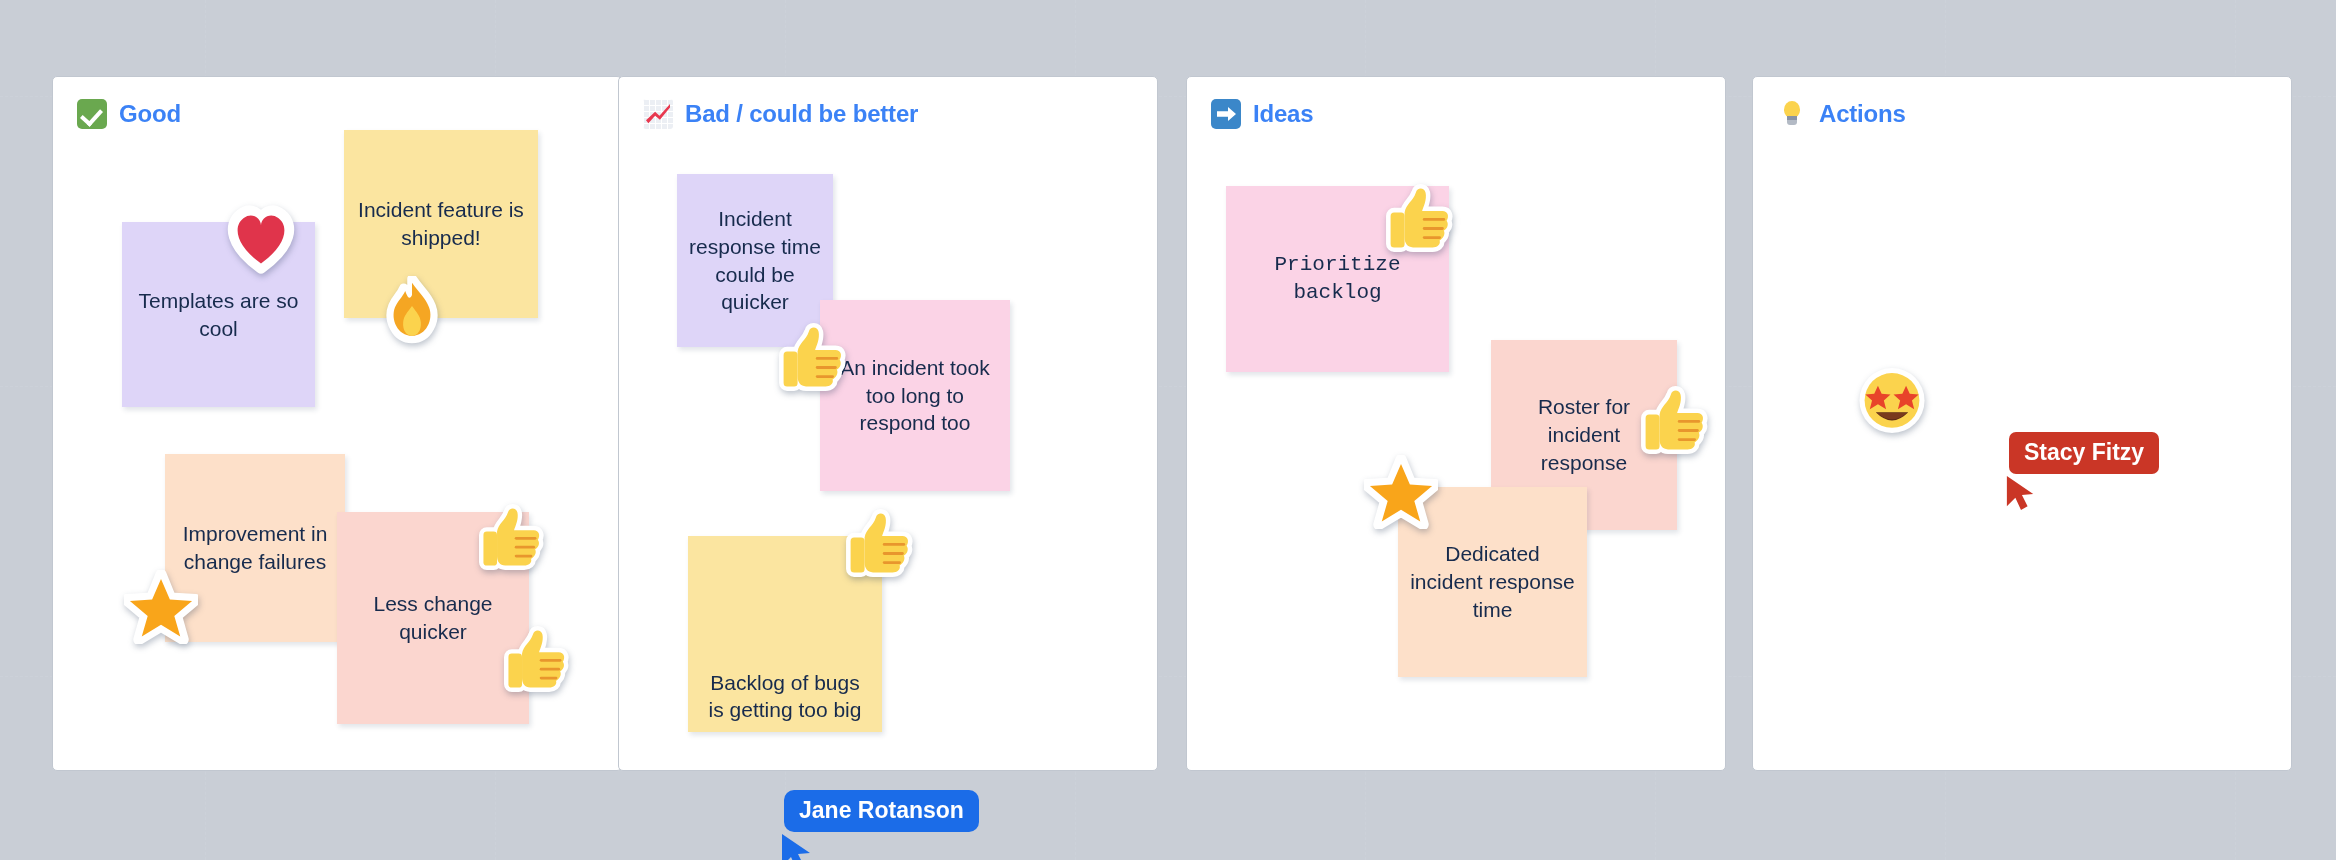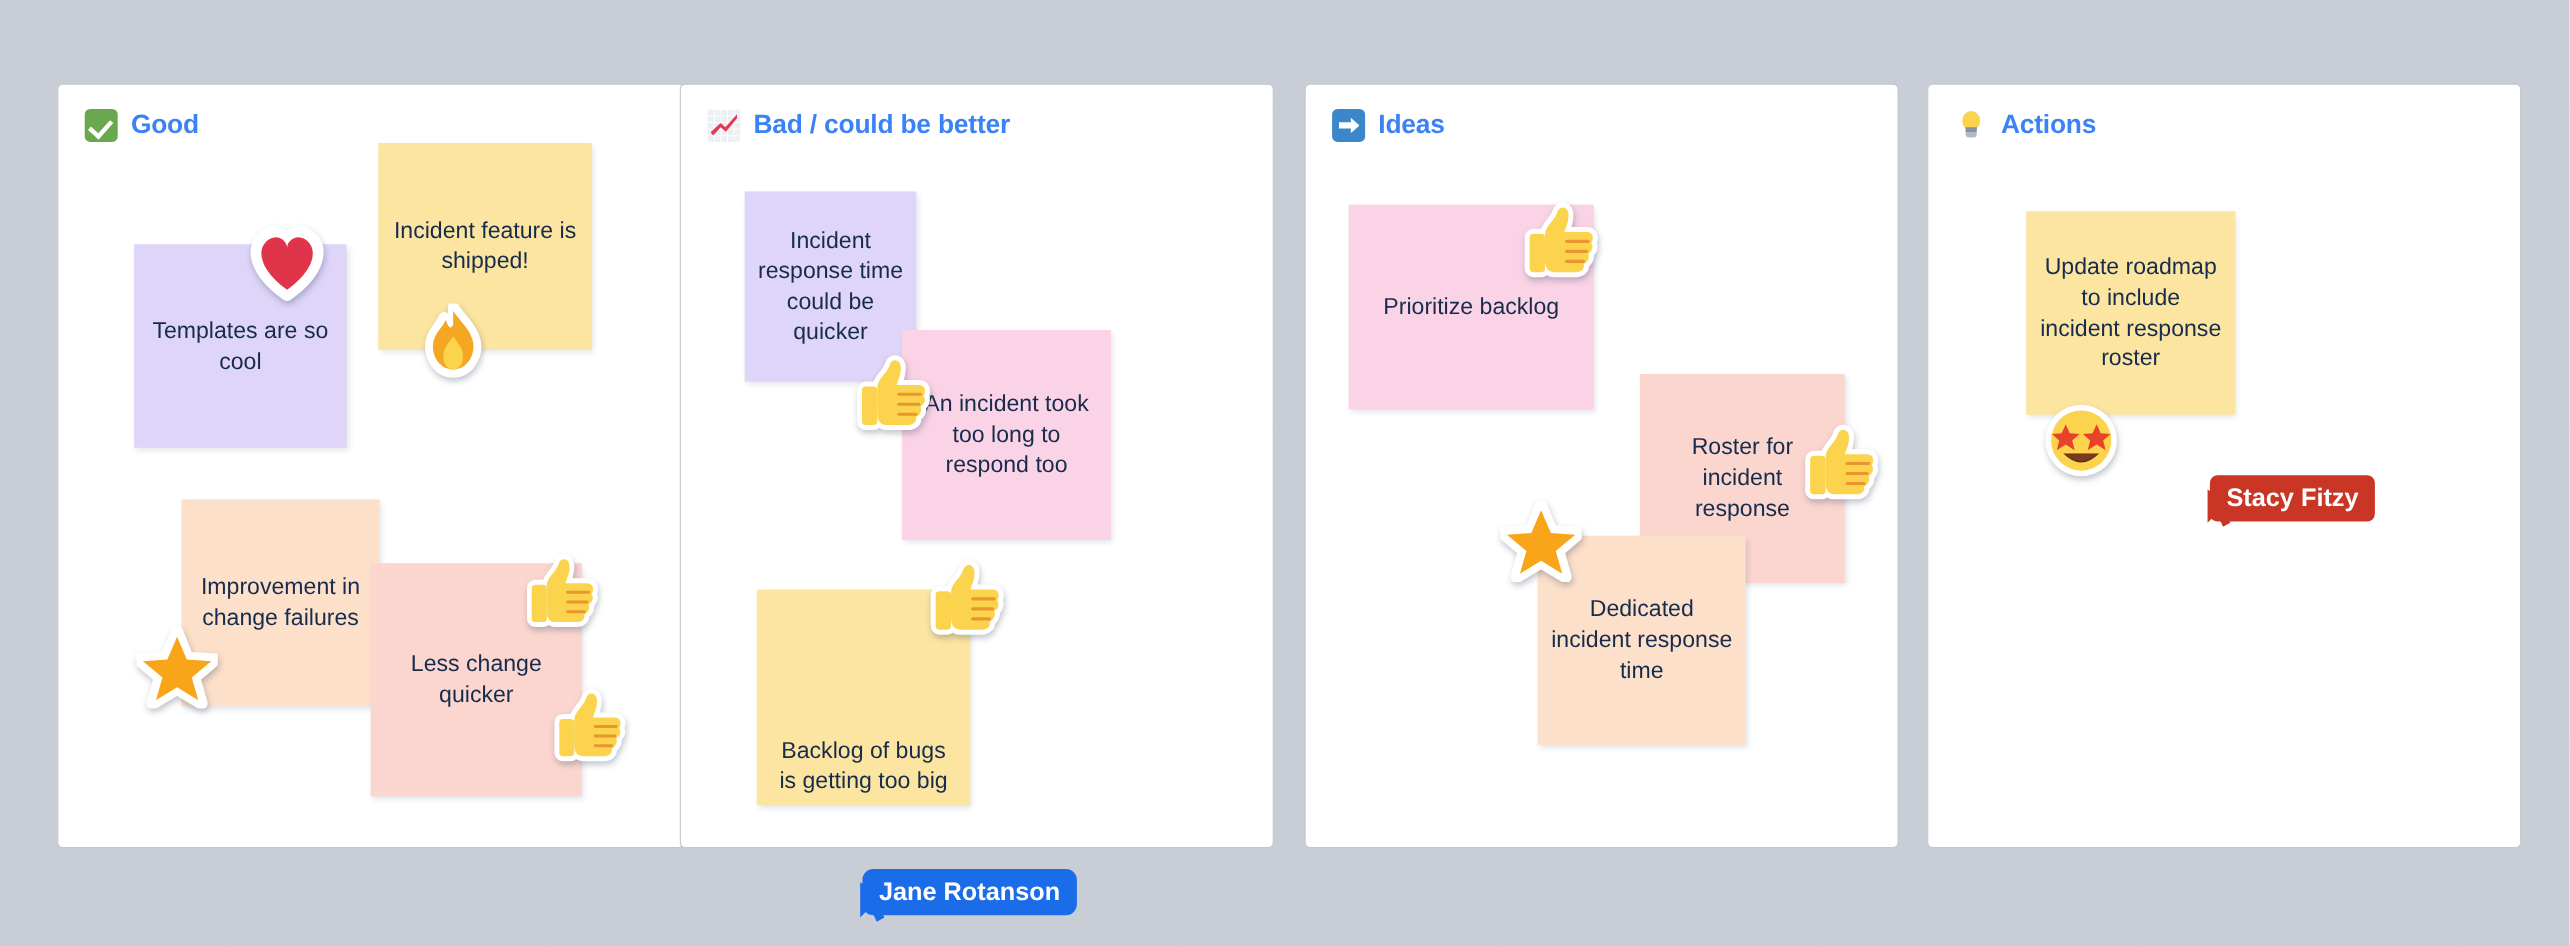--- a/index.html
+++ b/index.html
@@ -174,21 +174,21 @@
     filter: drop-shadow(1px 3px 3px rgba(23,43,77,0.28));
     z-index: 40;
   }
   .reaction svg { display: block; width: 100%; height: 100%; }
 
   
   .cursor {
     position: absolute;
     z-index: 60;
     display: flex;
-    align-items: center;
+    align-items: flex-end;
   }
   .cursor-arrow {
     width: 0; height: 0;
   }
   .cursor-label {
     font-size: 23px;
     font-weight: 700;
     color: #ffffff;
     padding: 7px 15px 9px;
     border-radius: 7px;
@@ -263,35 +263,32 @@
   </div>
 
   <div class="note" style="left:820px; top:300px; width:190px; height:191px; background:#fbd3e6; z-index:12;">
     <span>An incident took too long to respond too</span>
   </div>
 
   <div class="note" style="left:688px; top:536px; width:194px; height:196px; background:#fbe5a0; z-index:10;align-items:flex-end;">
     <span>Backlog of bugs is getting too big</span>
   </div>
 
-  <div class="note" style="left:1226px; top:186px; width:223px; height:186px; background:#fbd3e6; z-index:10;">
+  <div class="note" style="left:1226px; top:186px; width:223px; height:186px; background:#fbd3e6; z-index:10;font-family:Liberation Mono, monospace;">
     <span>Prioritize backlog</span>
   </div>
 
   <div class="note" style="left:1477px; top:340px; width:186px; height:190px; background:#fbd6cf; z-index:9;margin-left:14px;">
     <span>Roster for incident response</span>
   </div>
 
   <div class="note" style="left:1398px; top:487px; width:189px; height:190px; background:#fde0c9; z-index:11;">
     <span>Dedicated incident response time</span>
   </div>
 
-  <div class="note" style="left:1842px; top:192px; width:190px; height:185px; background:#fbe5a0; z-index:10;">
-    <span>Update roadmap to include incident response roster</span>
-  </div>
 
   <div class="reaction" style="left:225px; top:203px; width:72px; height:72px;">
     <svg viewBox="0 0 100 100" aria-hidden="true">
       <path d="M50 90 C 8 60, 4 30, 22 16 C 36 5, 50 16, 50 26 C 50 16, 64 5, 78 16 C 96 30, 92 60, 50 90 Z" fill="#ffffff" stroke="#ffffff" stroke-width="16" stroke-linejoin="round"></path>
       <path d="M50 84 C 14 58, 11 32, 26 21 C 38 12, 50 22, 50 31 C 50 22, 62 12, 74 21 C 89 32, 86 58, 50 84 Z" fill="#e0344b"></path>
     </svg>
   </div>
 
   <div class="reaction" style="left:378px; top:276px; width:68px; height:68px;">
     <svg viewBox="0 0 100 100" aria-hidden="true">

